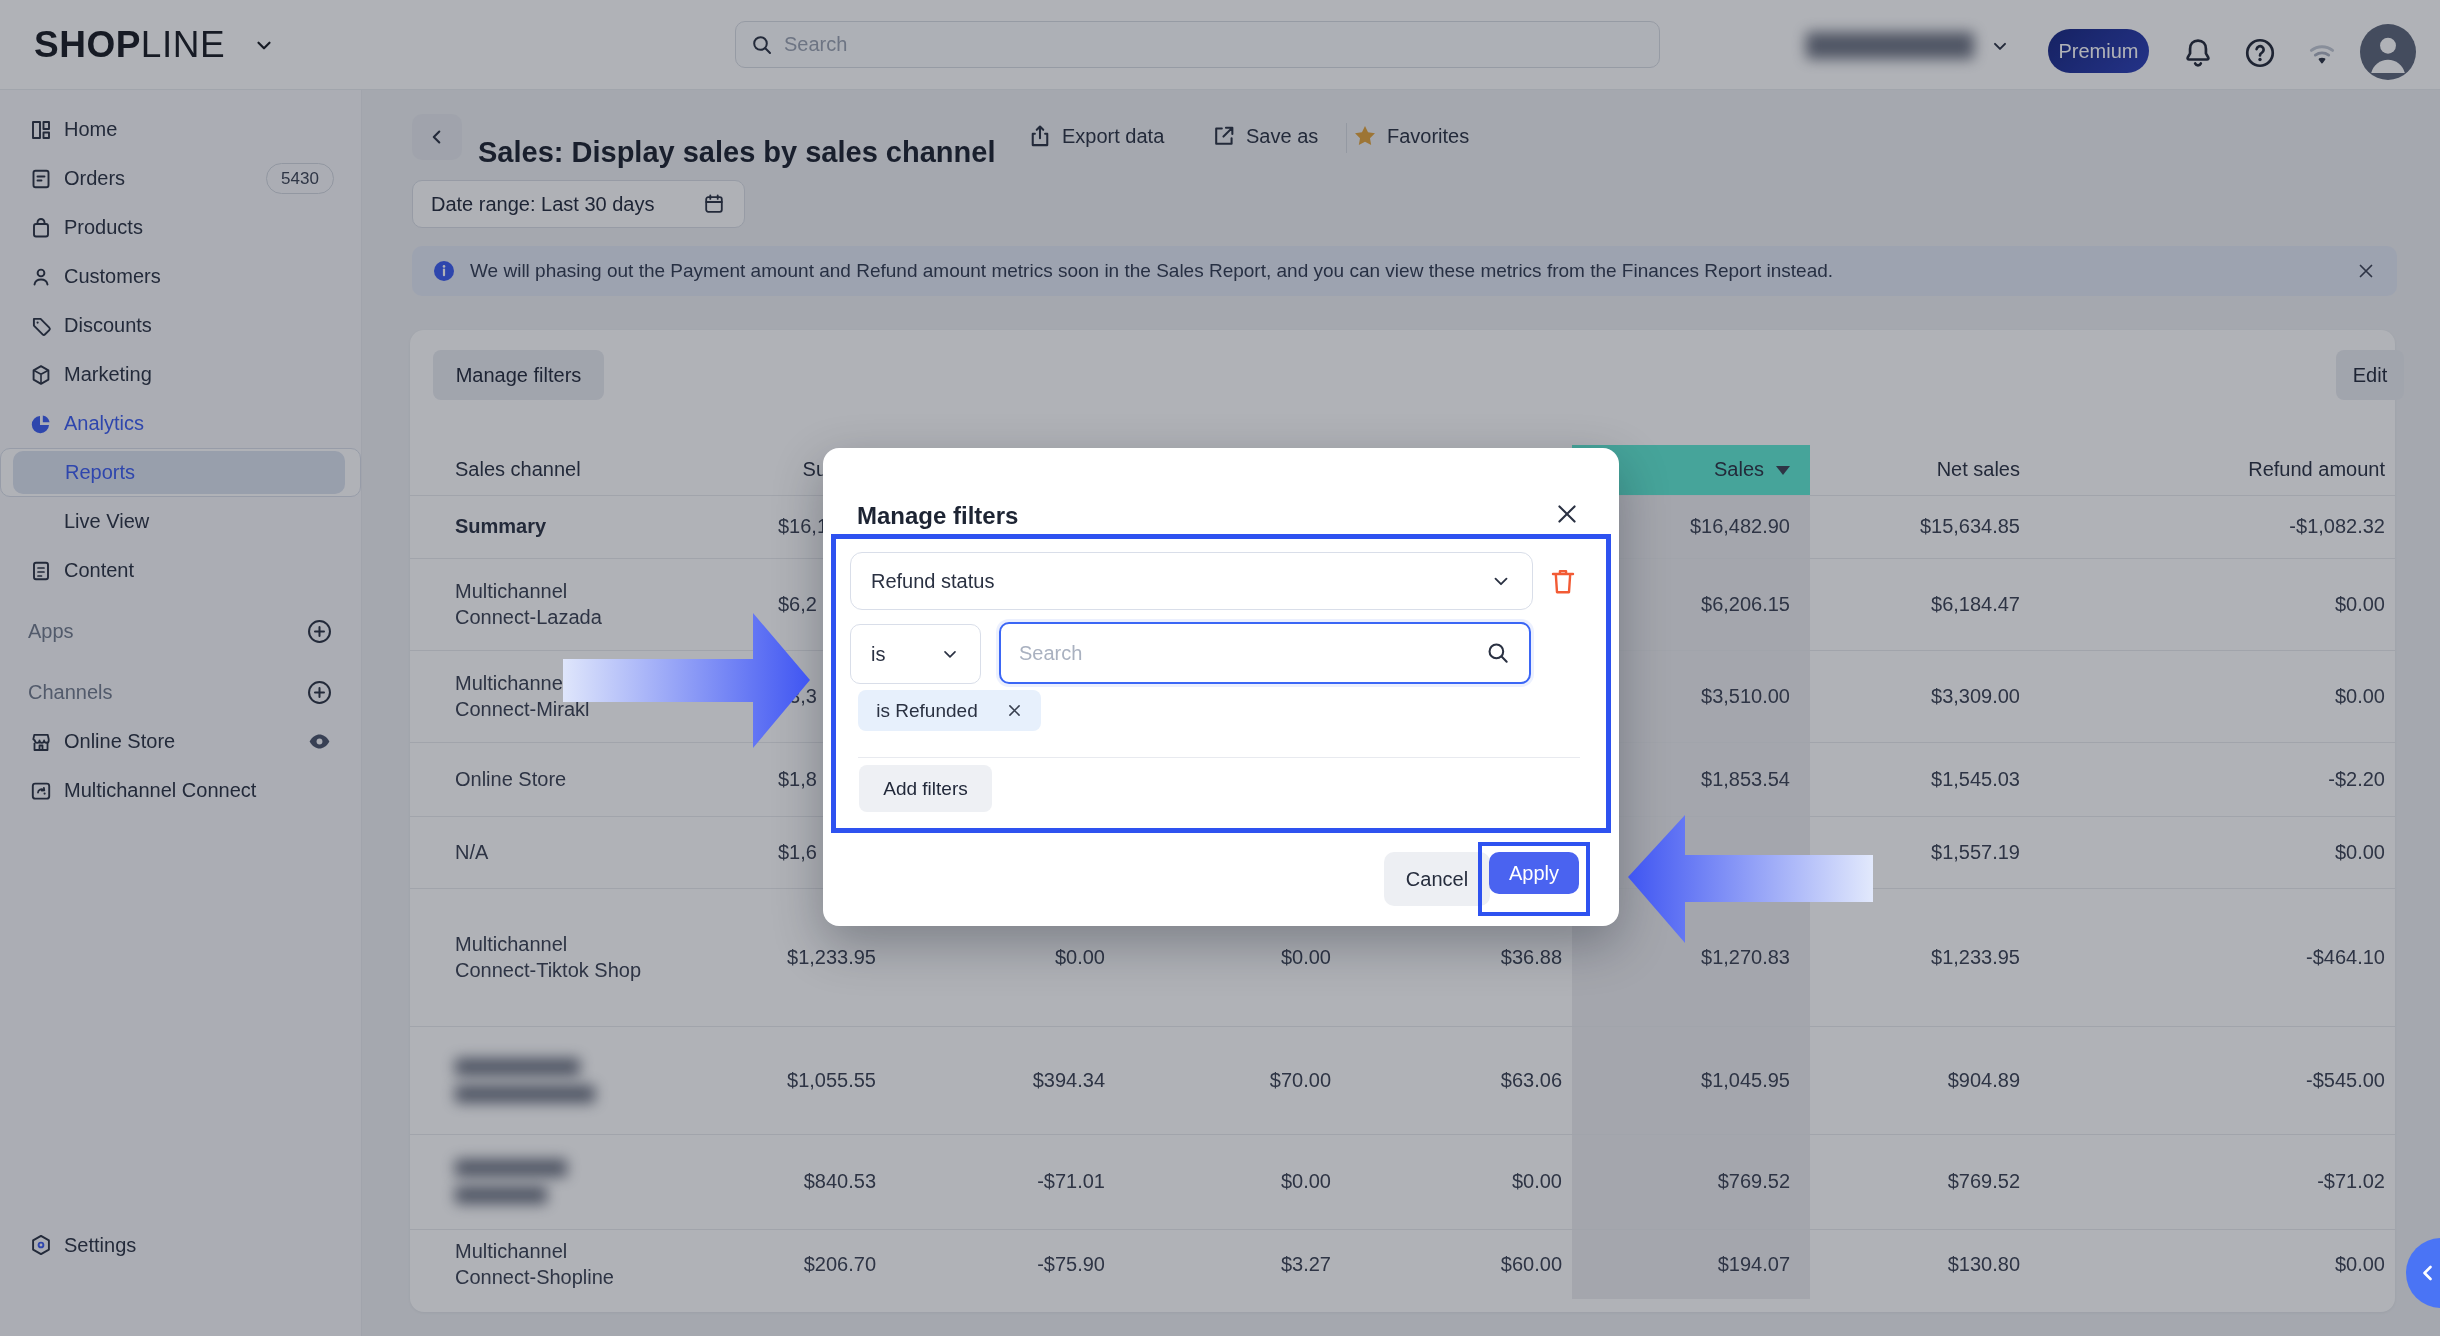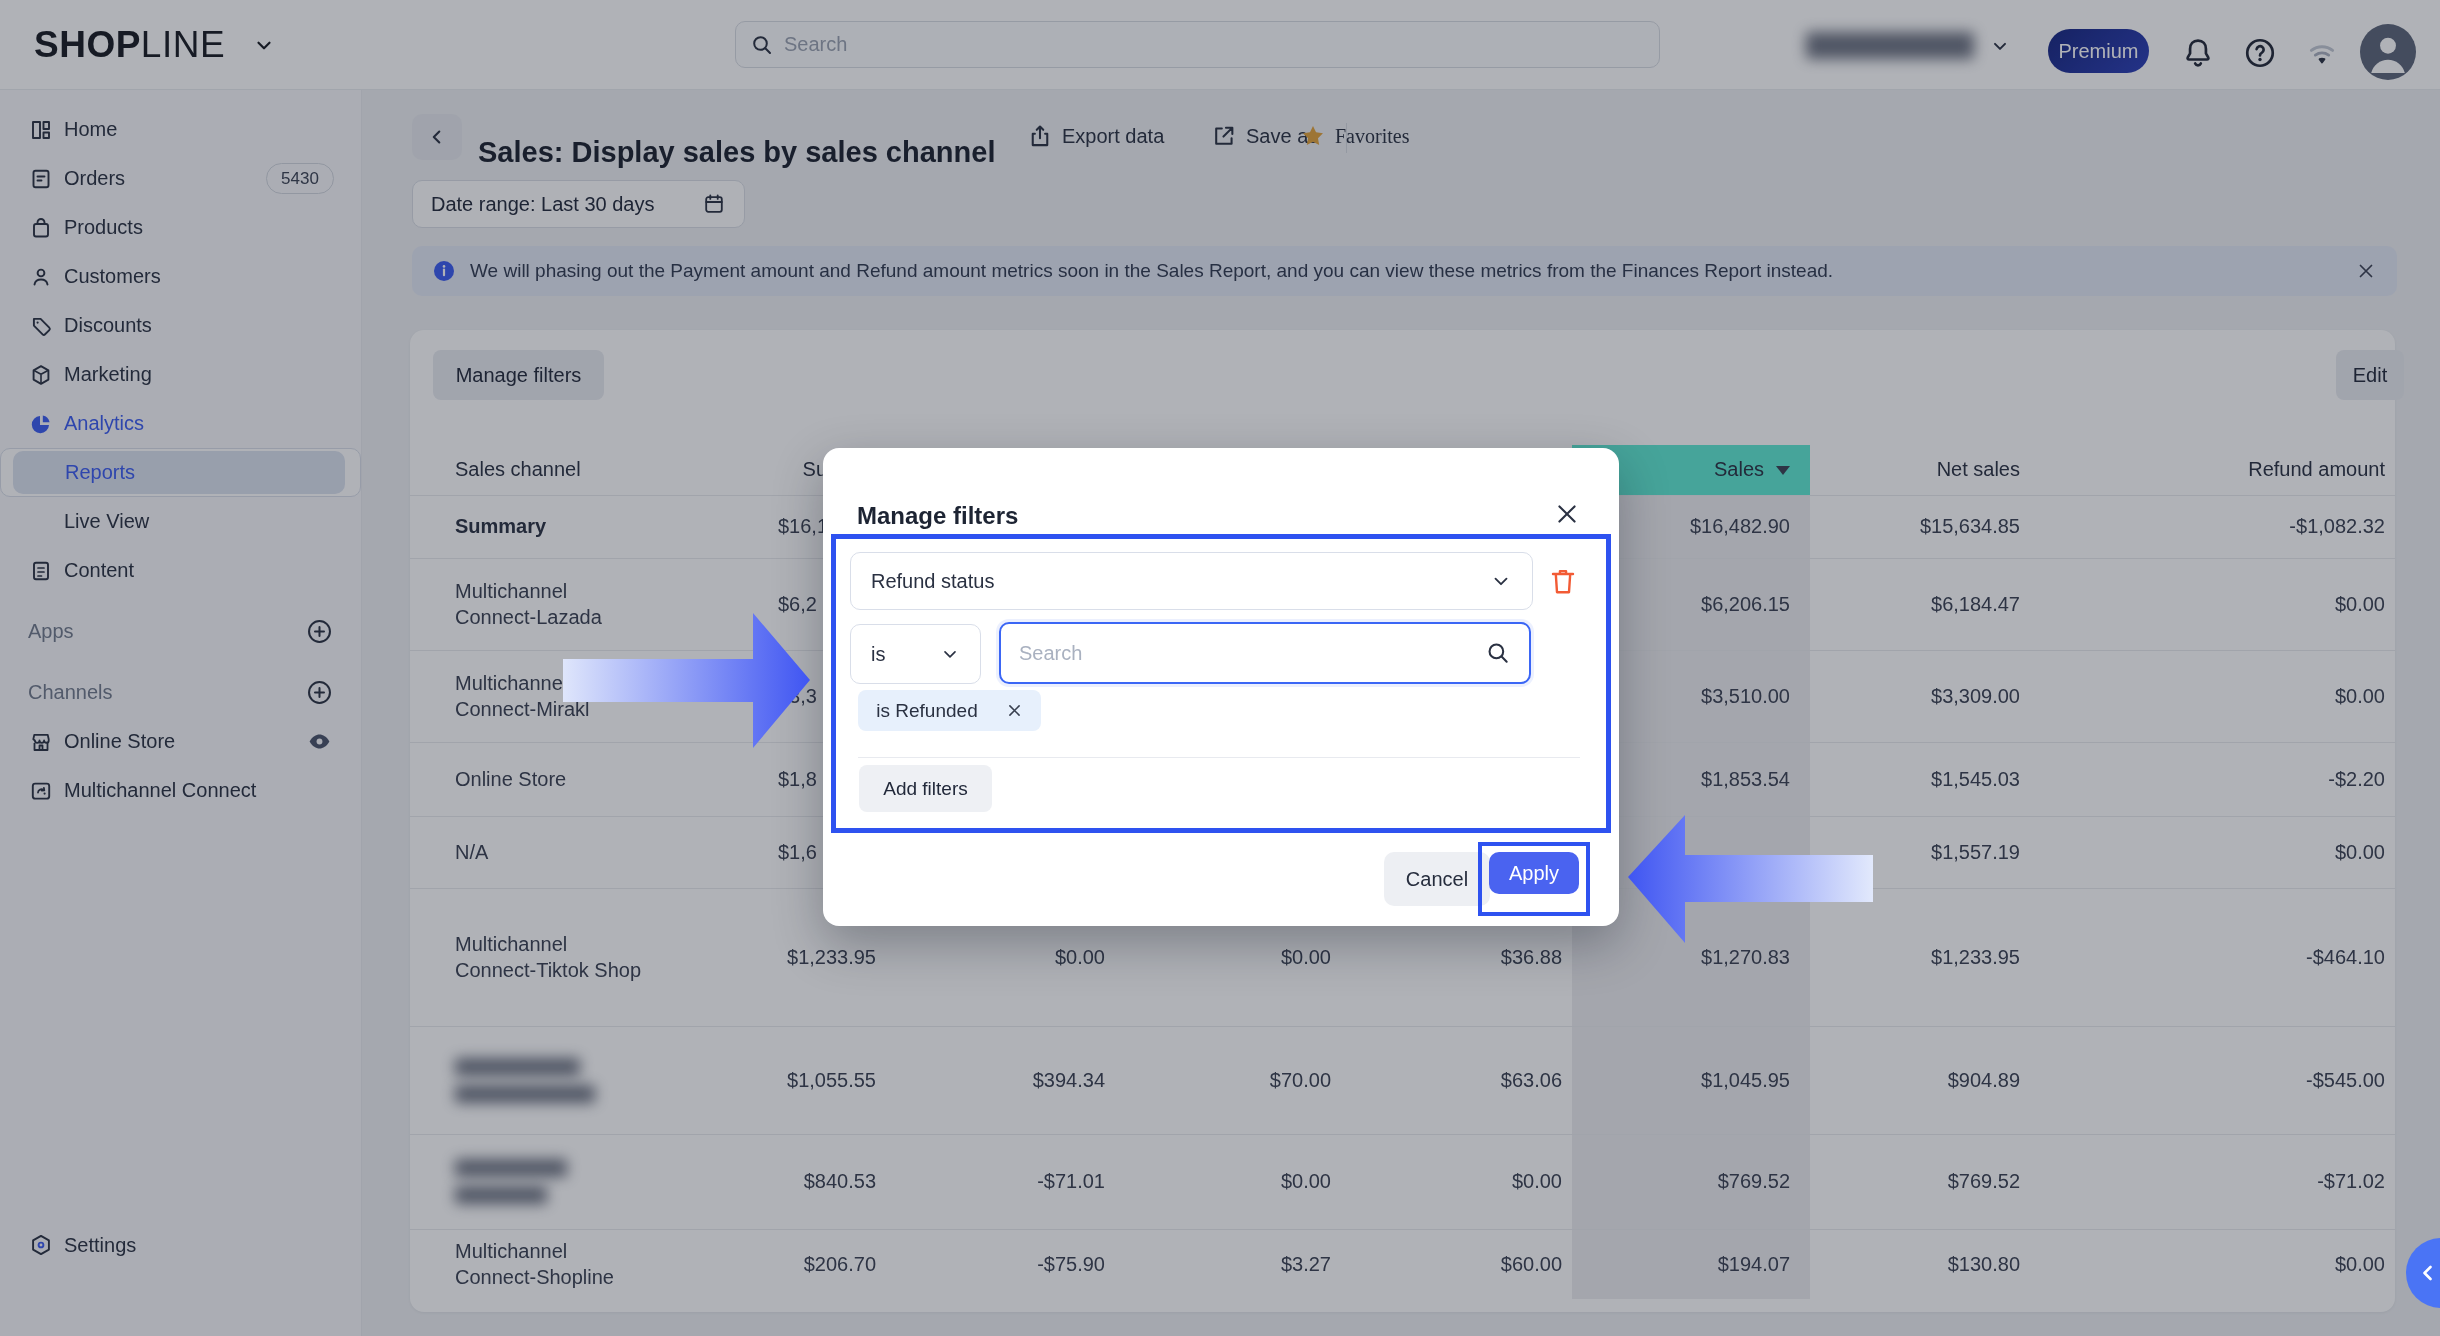--- a/index.html
+++ b/index.html
@@ -69,21 +69,21 @@
   .sort { display:inline-block; width:0; height:0; border-left:7px solid transparent; border-right:7px solid transparent; border-top:9px solid #3a4152; margin-left:12px; vertical-align:middle; }
   .rbars { display:flex; flex-direction:column; gap:9px; }
   .rbars .redact-bar { height:18px; }
 
   
   .overlay { position:absolute; inset:0; background:rgba(24,29,43,.34); z-index:40; }
   .modal { position:absolute; left:823px; top:448px; width:796px; height:478px; background:#fff; border-radius:16px; z-index:50; box-shadow:0 18px 50px rgba(10,15,30,.30); }
   .modal-title { position:absolute; left:34px; top:54px; font-size:24px; font-weight:700; color:#1d2433; }
   .modal-close { position:absolute; left:730px; top:52px; width:28px; height:28px; }
   .sel { position:absolute; border:1.5px solid #d9dee9; border-radius:10px; background:#fff; display:flex; align-items:center; padding:0 20px; font-size:20px; color:#2a3142; justify-content:space-between; }
-  .refund-sel { left:27px; top:104px; width:683px; height:58px; }
+  .refund-sel { left:27px; top:104px; width:683px; height:58px;border-radius:12px; }
   .is-sel { left:27px; top:176px; width:131px; height:60px; }
   .m-search { position:absolute; left:176px; top:174px; width:532px; height:62px; border:2.5px solid #3b66f5; border-radius:10px; background:#fff; display:flex; align-items:center; padding:0 18px; justify-content:space-between; box-shadow:0 0 0 3px rgba(70,110,245,.10); }
   .m-search .ph { color:#a9b1c0; font-size:20px; }
   .trash { position:absolute; left:724px; top:116px; width:32px; height:34px; }
   .chip { position:absolute; left:35px; top:242px; width:183px; height:41px; background:#e7f0fc; border-radius:8px; display:flex; align-items:center; justify-content:center; gap:28px; font-size:19px; color:#2a3142; }
   .m-divider { position:absolute; left:35px; top:309px; width:722px; height:1px; background:#e8eaef; }
   .add-filters { position:absolute; left:36px; top:317px; width:133px; height:47px; background:#eef0f4; border-radius:8px; font-size:19px; color:#22293a; display:flex; align-items:center; justify-content:center; }
   .cancel-btn { position:absolute; left:561px; top:404px; width:106px; height:54px; background:#edeff3; border-radius:10px; font-size:20px; color:#262d3d; display:flex; align-items:center; justify-content:center; }
   .apply-btn { position:absolute; left:666px; top:404px; width:90px; height:42px; background:#4a63f0; border-radius:10px; font-size:20px; color:#ffffff; display:flex; align-items:center; justify-content:center; }
   .anno-box { position:absolute; left:8px; top:86px; width:780px; height:299px; border:5px solid #2e52f0; z-index:52; pointer-events:none; }
@@ -306,21 +306,21 @@
 <div class="hdr-act" style="left:1211px;">
   <svg class="icon" width="26" height="26" viewBox="0 0 24 24">
       <path d="M10 5H4.8v14.2H19V14" fill="none" stroke="#2a3142" stroke-width="1.9" stroke-linecap="round" stroke-linejoin="round"></path>
       <path d="M13.8 4.3h5.9v5.9M19.5 4.5l-8 8" fill="none" stroke="#2a3142" stroke-width="1.9" stroke-linecap="round" stroke-linejoin="round"></path>
     </svg>
   <span>Save as</span>
 </div>
 
 <div class="hdr-divider"></div>
 
-<div class="hdr-act" style="left:1300px;font-family:Liberation Serif, serif;">
+<div class="hdr-act" style="left:1352px;">
   <svg class="icon" width="26" height="26" viewBox="0 0 24 24">
       <path d="M12 2.8l2.8 5.8 6.4.9-4.6 4.5 1.1 6.3L12 17.3l-5.7 3 1.1-6.3L2.8 9.5l6.4-.9z" fill="#e2a33b"></path>
     </svg>
   <span>Favorites</span>
 </div>
 
 <div class="date-chip">
   <span>Date range: Last 30 days</span>
   <svg class="icon" width="24" height="24" viewBox="0 0 24 24">
       <rect x="4.2" y="5.2" width="15.6" height="14.6" rx="2" fill="none" stroke="#2a3142" stroke-width="1.8"></rect>

